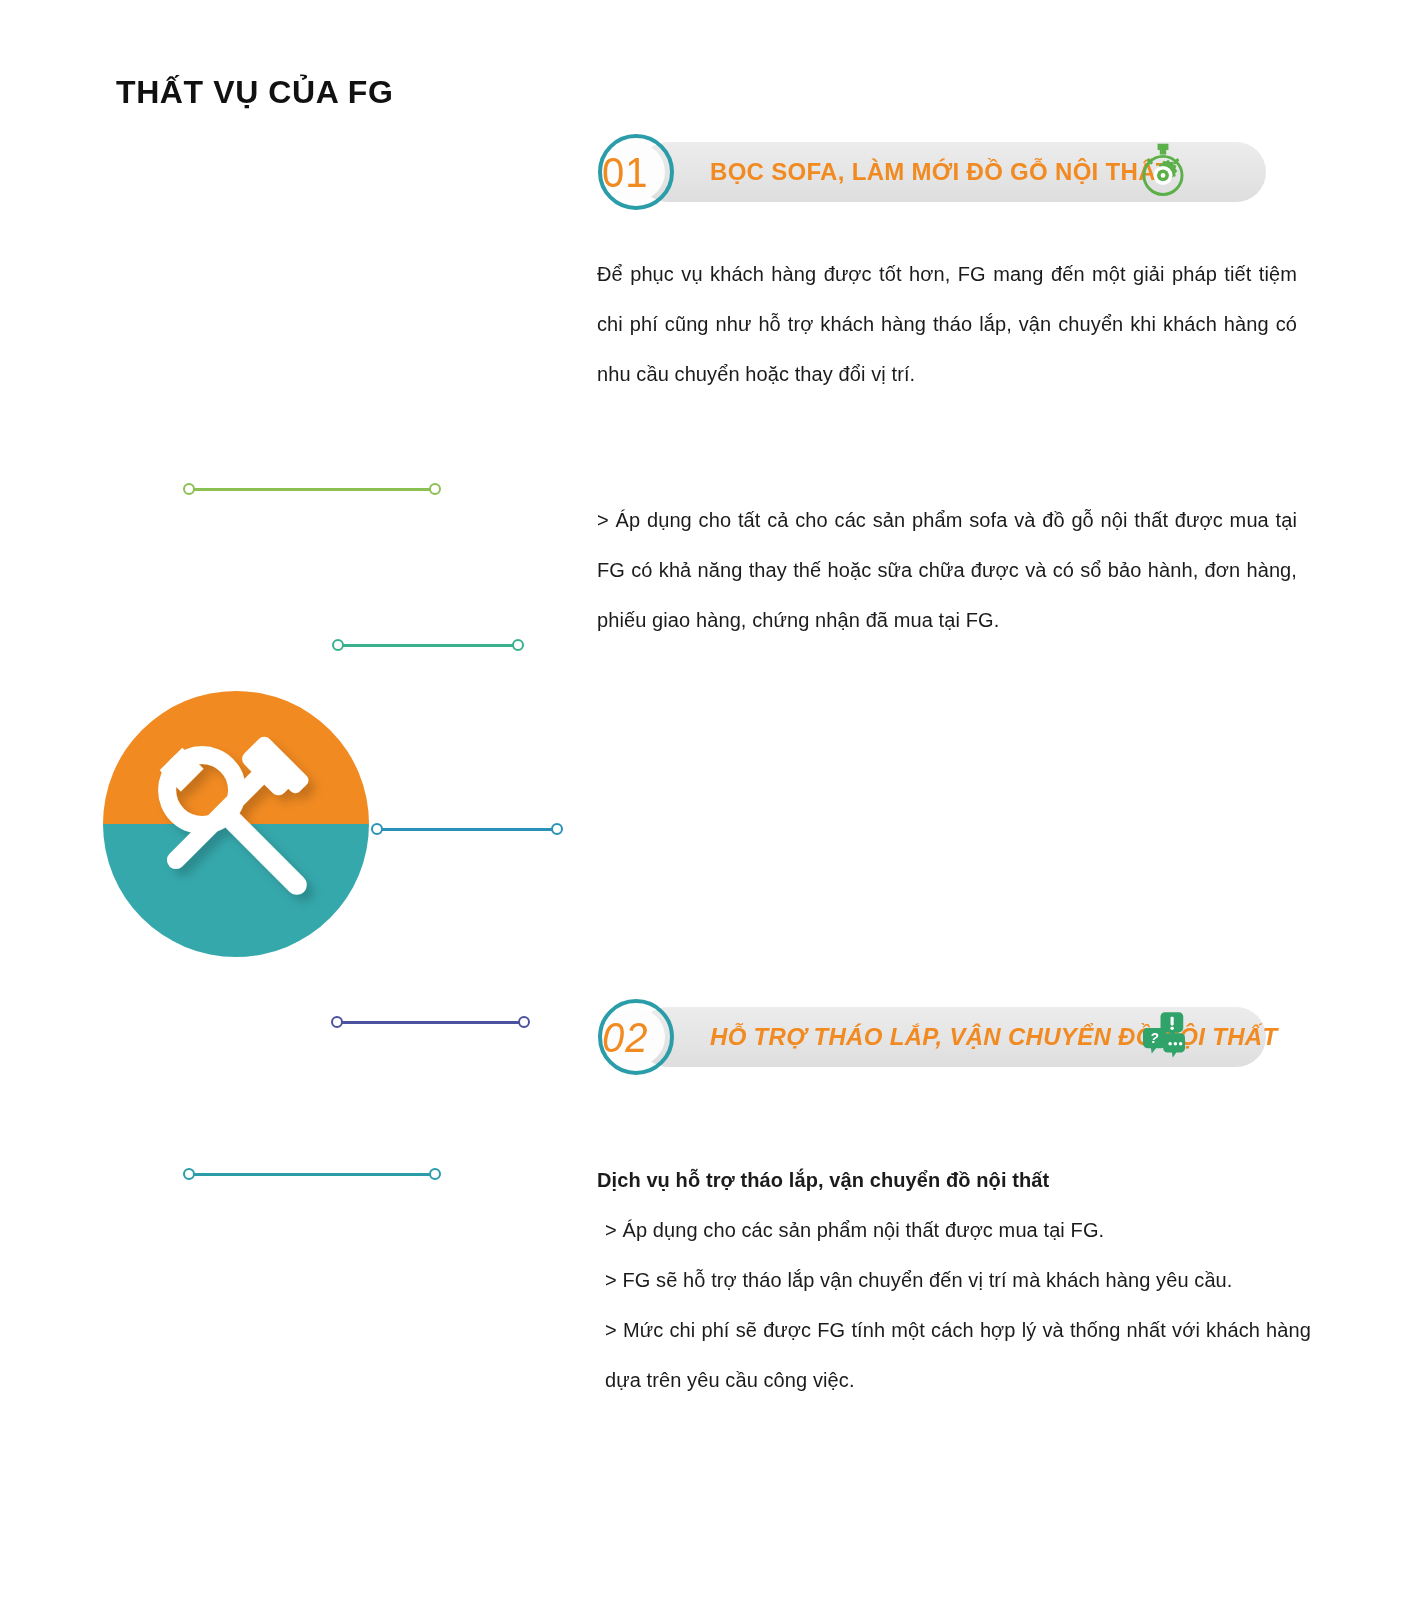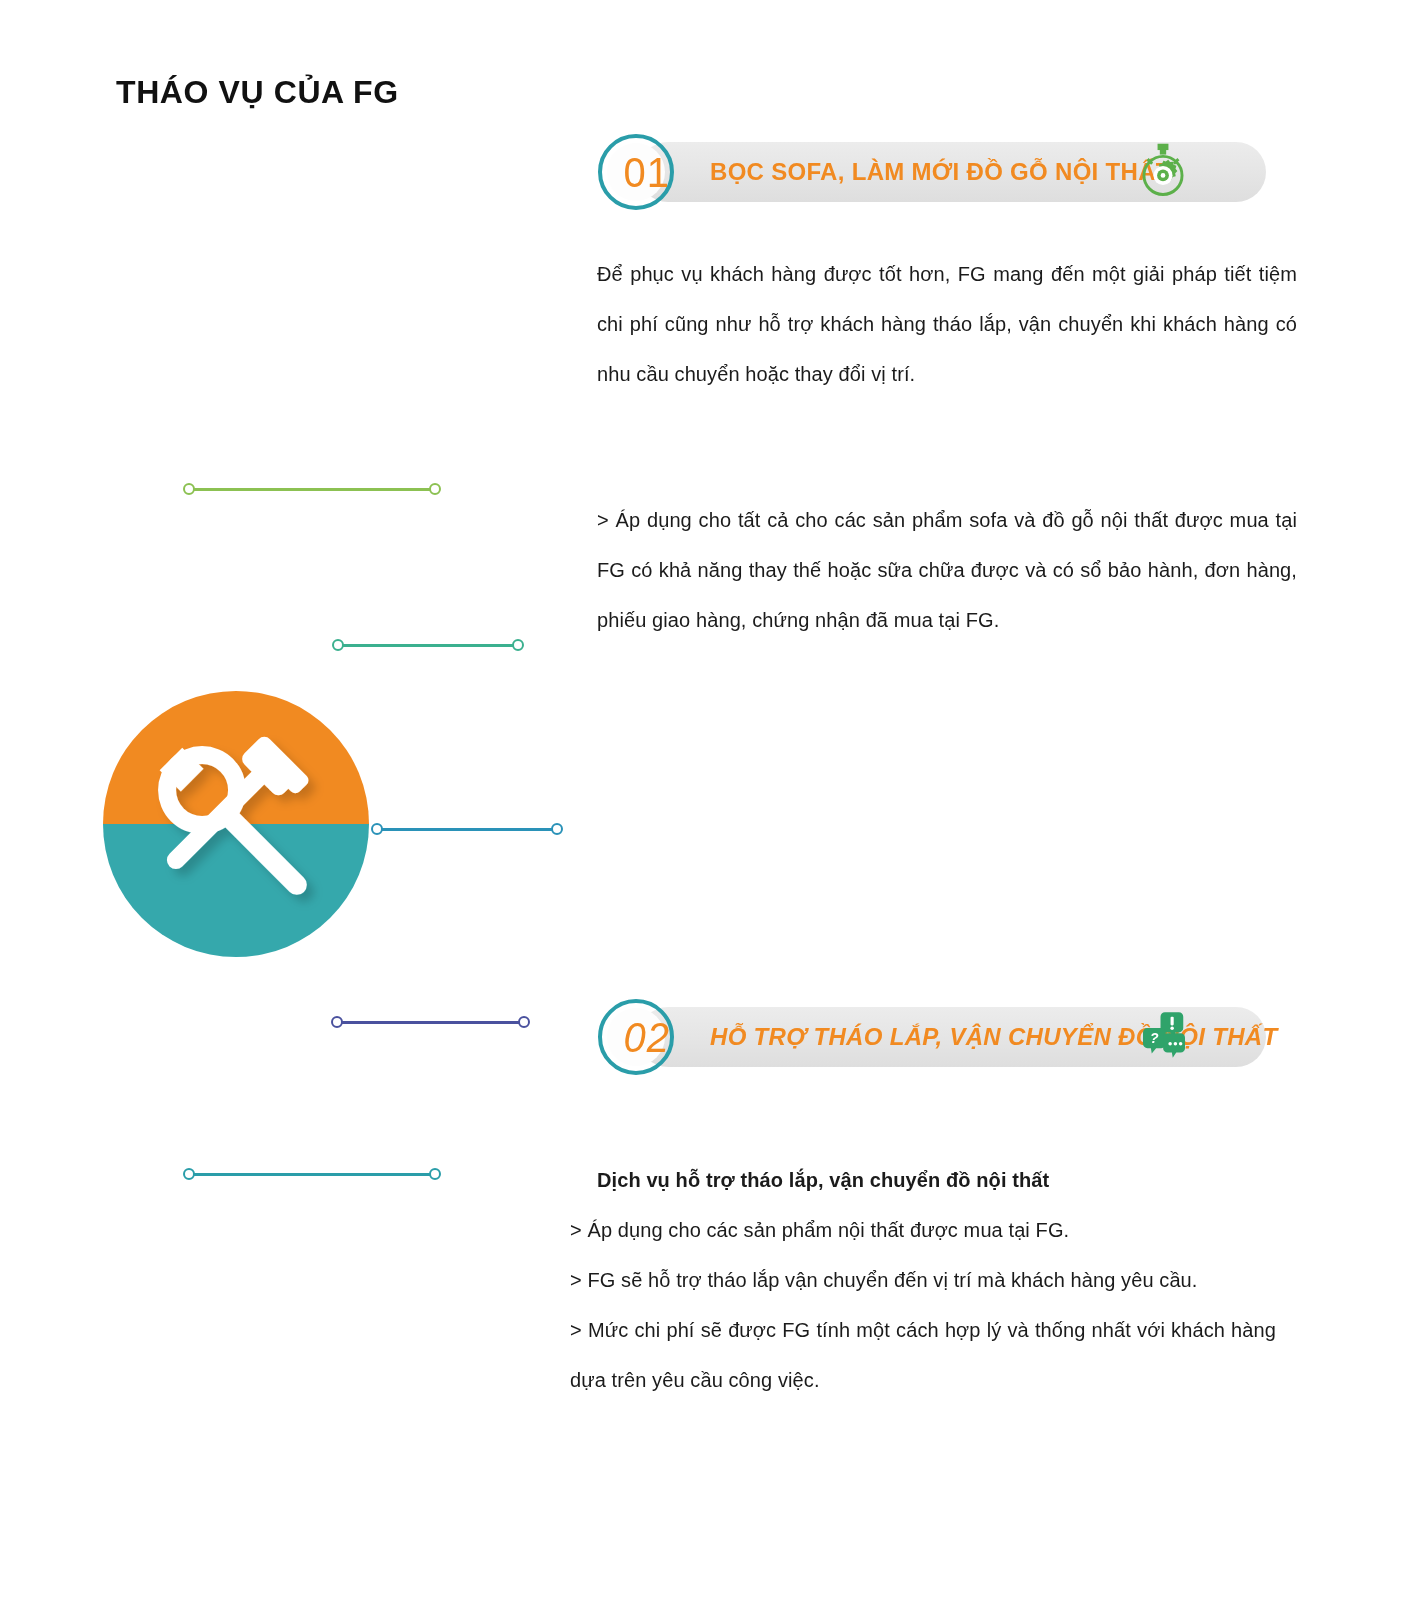--- a/index.html
+++ b/index.html
@@ -53,21 +53,21 @@
     left: 0;
     top: 0;
     width: 76px;
     height: 76px;
     border-radius: 50%;
     border: 4px solid #2a9da9;
     box-sizing: border-box;
     background: transparent;
     display: flex;
     align-items: center;
-    justify-content: flex-end;
+    justify-content: flex-start;
   }
   .header-ring-inner {
     position: absolute;
     left: 5px;
     top: 5px;
     right: 5px;
     bottom: 5px;
     border-radius: 50%;
     background: #fdfdfd;
   }
@@ -145,21 +145,21 @@
   
   .tool-emblem {
     position: absolute;
   }
 </style>
 </head>
 <body>
 
 <div class="page">
 
-  <div class="page-title">THÁO VỤ CỦA FG</div>
+  <div class="page-title">THẤT VỤ CỦA FG</div>
 
   <div class="section-header" style="left:598px; top:134px; width:668px;">
     <div class="header-pill" style="width:628px;"></div>
 
     <div class="header-ring">
       <div class="header-ring-inner"></div>
       <div class="header-number">01</div>
     </div>
 
     <div class="header-label" style="left:112px;">BỌC SOFA, LÀM MỚI ĐỒ GỖ NỘI THẤT</div>
@@ -217,21 +217,21 @@
           <circle cx="51" cy="42" r="2"></circle>
         </g>
       </svg>
     </div>
   </div>
 
   <div class="body-text" style="left:597px; top:1155px; width:720px;font-weight:bold;">
     <p>Dịch vụ hỗ trợ tháo lắp, vận chuyển đồ nội thất</p>
   </div>
 
-  <div class="body-text justified" style="left:570px; top:1205px; width:706px;">
+  <div class="body-text justified" style="left:605px; top:1205px; width:706px;">
     <p>&gt; Áp dụng cho các sản phẩm nội thất được mua tại FG.</p>
     <p class="just">&gt; FG sẽ hỗ trợ tháo lắp vận chuyển đến vị trí mà khách hàng yêu cầu.</p>
     <p class="just">&gt; Mức chi phí sẽ được FG tính một cách hợp lý và thống nhất với khách hàng dựa trên yêu cầu công việc.</p>
   </div>
 
   <div class="connector" style="left:183px; top:481px; width:258px;">
     <div class="bar" style="background:#8cc152;"></div>
     <div class="dot left" style="border-color:#8cc152;"></div>
     <div class="dot right" style="border-color:#8cc152;"></div>
   </div>

